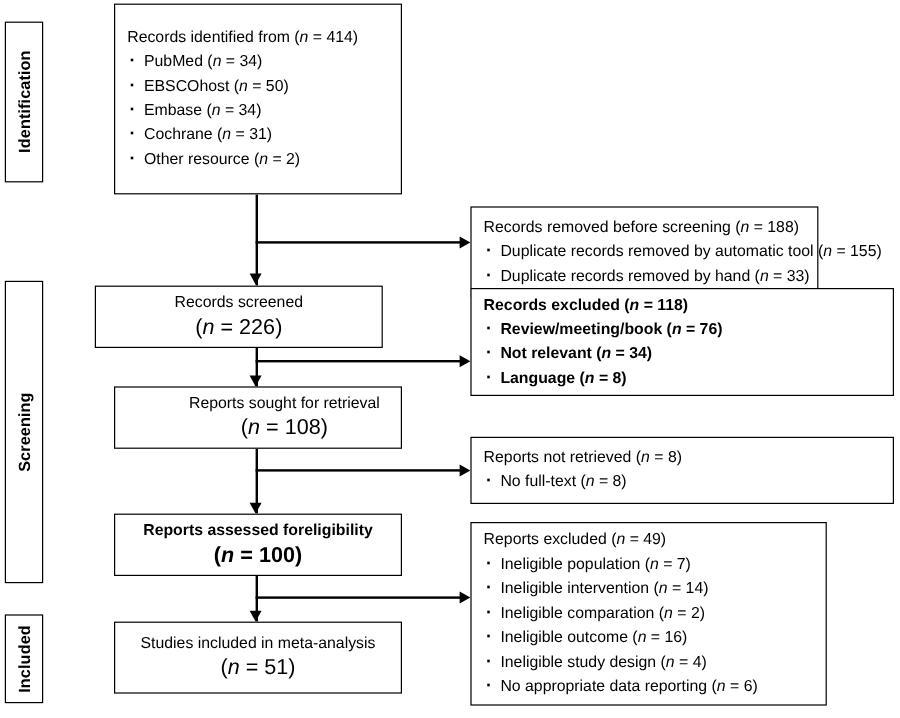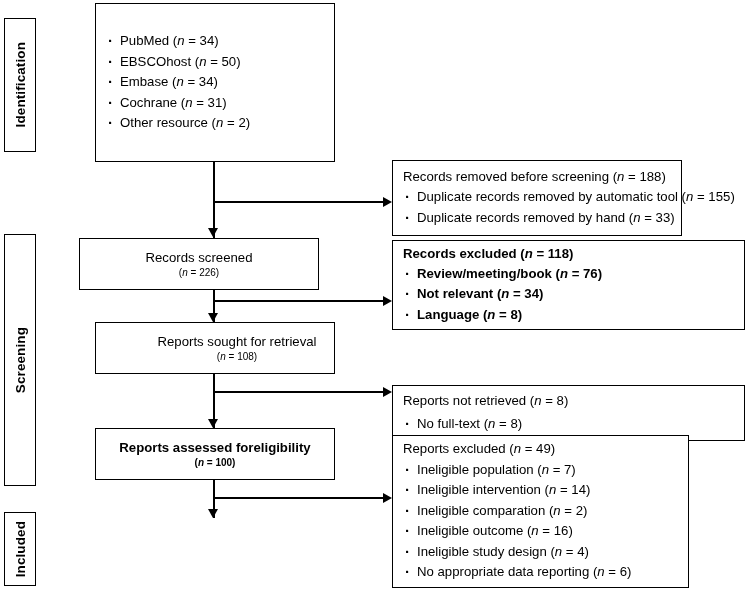--- a/index.html
+++ b/index.html
@@ -51,21 +51,21 @@
   .node.centered {
     align-items: center;
     text-align: center;
   }
   .node-title {
     font-size: 13.2px;
     line-height: 1.32;
     white-space: nowrap;
   }
   .node-sub {
-    font-size: 10px;
+    font-size: 18px;
     line-height: 1.32;
     white-space: nowrap;
   }
   .node.listbox {
     padding: 6px 0 6px 10px;
   }
   .node.listbox .node-title {
     margin-bottom: 2px;
   }
   ul.bullets {
@@ -145,20 +145,21 @@
   <div class="arrow-down" style="left:208px; top:419px;"></div>
   <div class="conn hline" style="left:213px; top:391px; width:172px;"></div>
   <div class="arrow-right" style="left:383px; top:387px;"></div>
 
   <div class="conn vline" style="left:213px; top:480px; height:38px;"></div>
   <div class="arrow-down" style="left:208px; top:509px;"></div>
   <div class="conn hline" style="left:213px; top:497px; width:172px;"></div>
   <div class="arrow-right" style="left:383px; top:493px;"></div>
 
   <div class="node listbox" style="left:95px; top:3px; width:240px; height:159px;">
+    <div class="node-title">Records identified from (<em class="n">n</em> = 414)</div>
     <ul class="bullets">
       <li>PubMed (<em class="n">n</em> = 34)</li>
       <li>EBSCOhost (<em class="n">n</em> = 50)</li>
       <li>Embase (<em class="n">n</em> = 34)</li>
       <li>Cochrane (<em class="n">n</em> = 31)</li>
       <li>Other resource (<em class="n">n</em> = 2)</li>
     </ul>
   </div>
 
   <div class="node centered" style="left:79px; top:238px; width:240px; height:52px;">
@@ -169,39 +170,43 @@
   <div class="node centered" style="left:95px; top:322px; width:240px; height:52px;padding-left:44px;">
     <div class="node-title">Reports sought for retrieval</div>
     <div class="node-sub">(<em class="n">n</em> = 108)</div>
   </div>
 
   <div class="node centered" style="left:95px; top:428px; width:240px; height:52px;font-weight:bold;">
     <div class="node-title">Reports assessed foreligibility</div>
     <div class="node-sub">(<em class="n">n</em> = 100)</div>
   </div>
 
-
-  <div class="node listbox" style="left:392px; top:160px; width:290px; height:76px;">
+  <div class="node centered" style="left:95px; top:518px; width:240px; height:60px;">
+    <div class="node-title">Studies included in meta-analysis</div>
+    <div class="node-sub">(<em class="n">n</em> = 51)</div>
+  </div>
+
+  <div class="node listbox" style="left:392px; top:172px; width:290px; height:76px;">
     <div class="node-title">Records removed before screening (<em class="n">n</em> = 188)</div>
     <ul class="bullets">
       <li>Duplicate records removed by automatic tool (<em class="n">n</em> = 155)</li>
       <li>Duplicate records removed by hand (<em class="n">n</em> = 33)</li>
     </ul>
   </div>
 
   <div class="node listbox" style="left:392px; top:240px; width:353px; height:90px;font-weight:bold;">
     <div class="node-title">Records excluded (<em class="n">n</em> = 118)</div>
     <ul class="bullets">
       <li>Review/meeting/book (<em class="n">n</em> = 76)</li>
       <li>Not relevant (<em class="n">n</em> = 34)</li>
       <li>Language (<em class="n">n</em> = 8)</li>
     </ul>
   </div>
 
-  <div class="node listbox" style="left:392px; top:385px; width:353px; height:56px;justify-content:space-between;">
+  <div class="node listbox" style="left:392px; top:364px; width:353px; height:56px;">
     <div class="node-title">Reports not retrieved (<em class="n">n</em> = 8)</div>
     <ul class="bullets">
       <li>No full-text (<em class="n">n</em> = 8)</li>
     </ul>
   </div>
 
   <div class="node listbox" style="left:392px; top:435px; width:297px; height:153px;">
     <div class="node-title">Reports excluded (<em class="n">n</em> = 49)</div>
     <ul class="bullets">
       <li>Ineligible population (<em class="n">n</em> = 7)</li>

